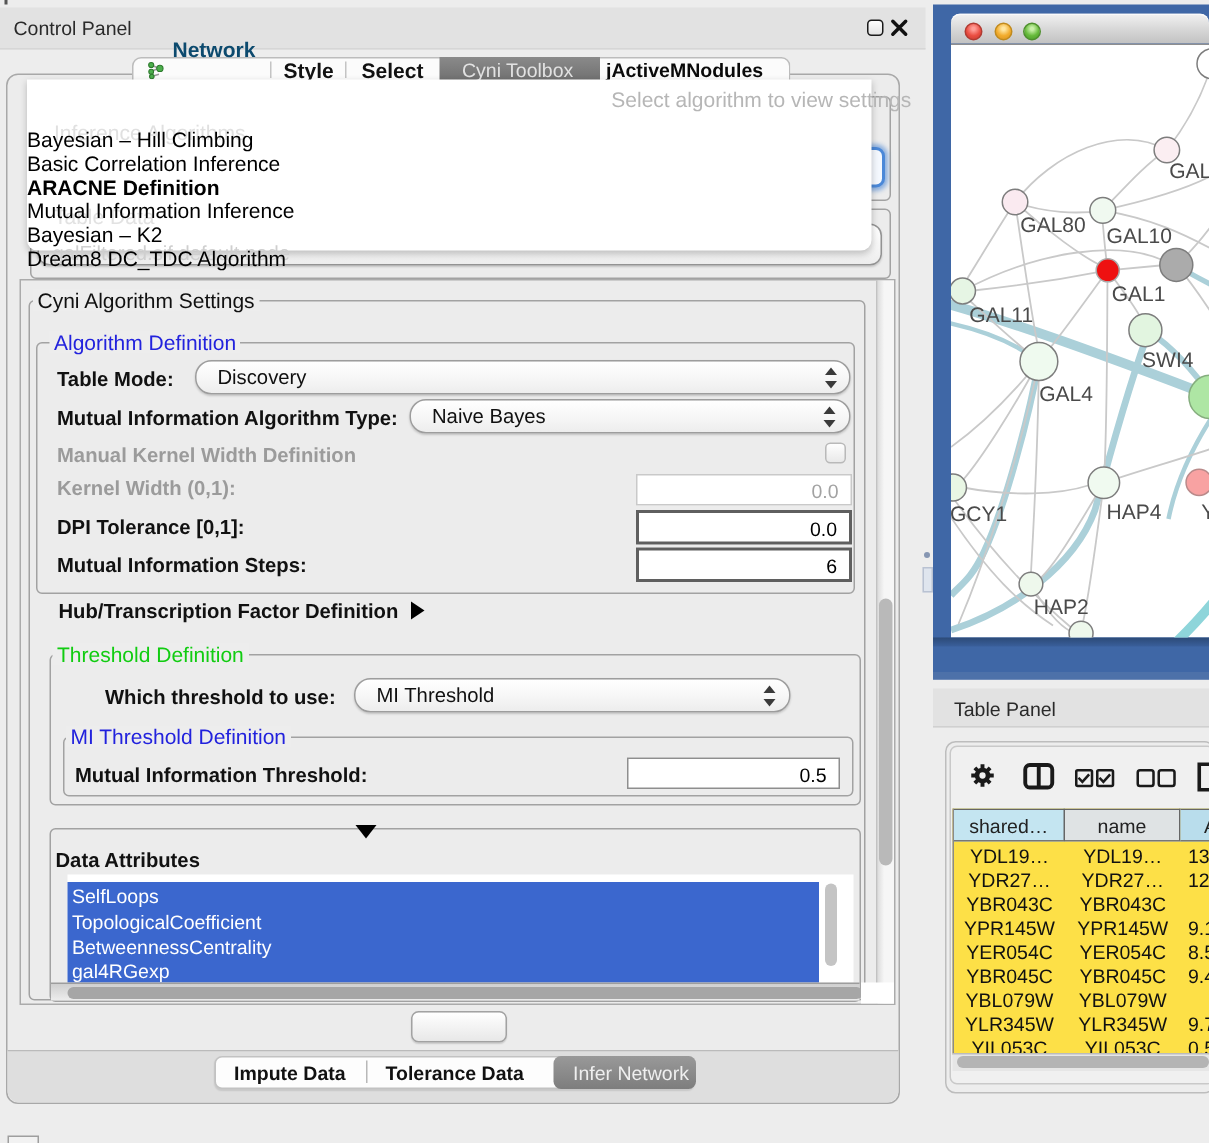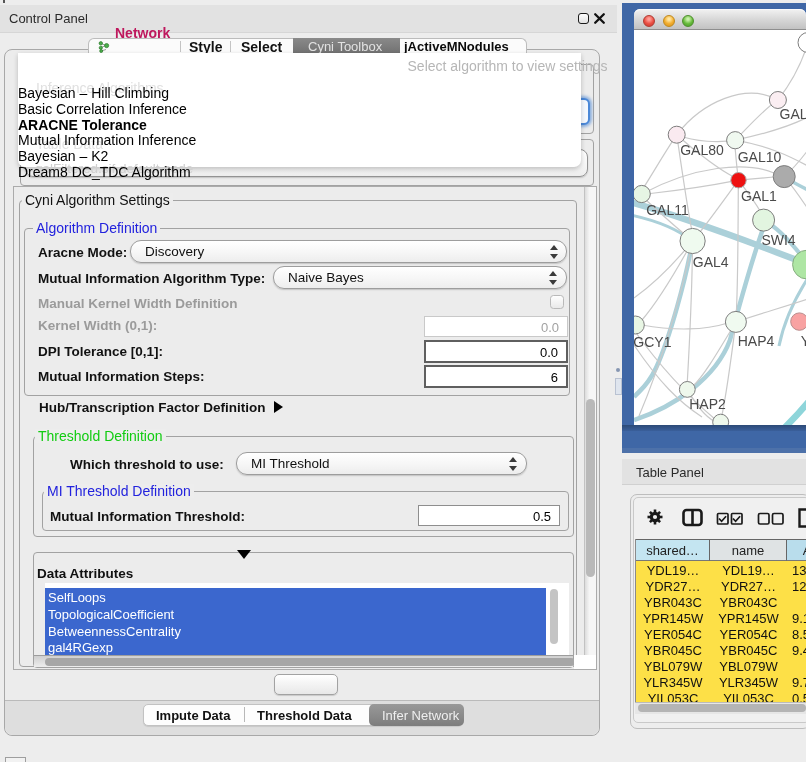--- a/index.html
+++ b/index.html
@@ -42,21 +42,21 @@
     <div style="left:293px;top:37.5px;width:107px;height:16.5px;background:linear-gradient(#8a8a8a,#707070);"></div>
     <div style="left:180px;top:41px;width:1px;height:11px;background:#c4c4c4;"></div>
     <div style="left:230px;top:41px;width:1px;height:11px;background:#c4c4c4;"></div>
     <svg style="left:98px;top:41px;" width="12" height="12" viewBox="0 0 12 12">
       <path d="M3 2.5 L8 4.5 M3 6.5 L8 4.5 M3 10 L8 8.5" stroke="#9a9a9a" stroke-width="1"></path>
       <circle cx="2.8" cy="2.3" r="1.7" fill="#4cae4c" stroke="#2c7a2c" stroke-width="0.7"></circle>
       <circle cx="8.6" cy="4.6" r="2.1" fill="#4cae4c" stroke="#2c7a2c" stroke-width="0.7"></circle>
       <circle cx="2.8" cy="6.8" r="1.6" fill="#4cae4c" stroke="#2c7a2c" stroke-width="0.7"></circle>
       <circle cx="3.2" cy="10" r="1.5" fill="#4cae4c" stroke="#2c7a2c" stroke-width="0.7"></circle>
     </svg>
-    <div style="left:115px;top:25px;font-size:14px;color:#be185d;font-weight:bold;">Network</div>
+    <div style="left:115px;top:25px;font-size:14px;color:#0c4a6e;font-weight:bold;">Network</div>
     <div style="left:189px;top:38.5px;font-size:14px;color:#111;font-weight:bold;">Style</div>
     <div style="left:241px;top:38.5px;font-size:14px;color:#111;font-weight:bold;">Select</div>
     <div style="left:308px;top:39px;font-size:13px;color:#e2e2e2;">Cyni Toolbox</div>
     <div style="left:404px;top:39px;font-size:13px;color:#0a0a0a;font-weight:bold;">jActiveMNodules</div>
   </div>
 
   <div class="gbox" style="left:20px;top:64px;width:574px;height:70px;"></div>
   <div style="left:28px;top:98px;width:562px;height:27px;border-radius:6px;border:2.5px solid #4b88d8;box-shadow:0 0 3px 2px rgba(90,145,215,0.65);background:#f4f8fe;"></div>
   <div class="gbox" style="left:20px;top:139px;width:574px;height:47px;"></div>
   <div class="combo" style="left:25px;top:149px;width:563px;height:28px;border-radius:8px;border:1.5px solid #939393;"></div>
@@ -65,21 +65,21 @@
 
   <div style="left:584px;top:187px;width:12px;height:482px;background:linear-gradient(90deg,#dcdcdc,#f6f6f6 40%,#f6f6f6);border-left:1px solid #c2c2c2;"></div>
   <div style="left:585.5px;top:399px;width:9px;height:178px;background:#b9b9b9;border-radius:5px;"></div>
 
   <div class="gbox" style="left:19px;top:200px;width:558px;height:467px;border-radius:4px;"></div>
   <div class="gtitle" style="left:22px;top:193px;color:#111;">Cyni Algorithm Settings</div>
 
   <div class="gbox" style="left:24px;top:228px;width:546px;height:168px;"></div>
   <div class="gtitle" style="left:33px;top:221px;color:#2222dd;">Algorithm Definition</div>
 
-  <div class="lbl" style="left:38px;top:245px;">Aracne Mode:</div>
+  <div class="lbl" style="left:38px;top:245px;">Table Mode:</div>
   <div class="combo" style="left:130px;top:240px;width:437px;height:23px;">
     <span class="ct">Discovery</span>
     <div class="arrU" style="right:8px;top:3.5px;"></div>
     <div class="arrD" style="right:8px;top:12.5px;"></div>
   </div>
   <div class="lbl" style="left:38px;top:271px;">Mutual Information Algorithm Type:</div>
   <div class="combo" style="left:273px;top:266px;width:294px;height:23px;">
     <span class="ct">Naive Bayes</span>
     <div class="arrU" style="right:9px;top:4px;"></div>
     <div class="arrD" style="right:9px;top:13px;"></div>
@@ -125,31 +125,31 @@
   <div style="left:574px;top:655px;width:22px;height:14px;background:#fff;"></div>
 
   <div style="left:274px;top:674px;width:64px;height:21px;background:linear-gradient(#ffffff,#f1f1f1 60%,#e8e8e8);border:1px solid #a2a2a2;border-radius:5px;box-shadow:0 1px 1px rgba(0,0,0,0.15);"></div>
   <div style="left:286px;top:703px;font-size:13px;color:#7f1d1d;margin-left:23px;">Apply</div>
 
   <div style="left:5px;top:700px;width:594px;height:35px;background:#dedede;border-top:1px solid #bababa;border-radius:0 0 8px 8px;"></div>
   <div style="left:143px;top:703.5px;width:320px;height:22.5px;background:#fdfdfd;border:1px solid #c2c2c2;border-radius:5px;box-shadow:0 1px 1px rgba(0,0,0,0.1);"></div>
   <div style="left:369px;top:703.5px;width:95px;height:22.5px;background:linear-gradient(#999999,#7d7d7d);border-radius:5px;"></div>
   <div style="left:244px;top:707px;width:1px;height:15px;background:#b8b8b8;"></div>
   <div style="left:156px;top:708px;font-size:13px;font-weight:bold;color:#111;">Impute Data</div>
-  <div style="left:257px;top:708px;font-size:13px;font-weight:bold;color:#111;">Threshold Data</div>
+  <div style="left:257px;top:708px;font-size:13px;font-weight:bold;color:#111;">Tolerance Data</div>
   <div style="left:382px;top:708px;font-size:13px;color:#efefef;">Infer Network</div>
 
   <div style="left:17.5px;top:53px;width:563px;height:113.5px;background:#fff;border-radius:0 0 7px 7px;box-shadow:0 2px 5px rgba(0,0,0,0.22);z-index:30;"></div>
   <div style="left:17.5px;top:58px;width:563px;text-align:right;font-size:14px;color:#b6b6b6;z-index:31;margin-left:27px;">Select algorithm to view settings</div>
   <div style="left:36px;top:80px;font-size:14px;color:#e0e0e0;z-index:31;">Inference Algorithms</div>
   <div style="left:36px;top:136px;font-size:14px;color:#e2e2e2;z-index:31;">Table Data</div>
   <div style="left:35px;top:161px;font-size:13.5px;color:#cfcfcf;z-index:31;">galFiltered.sif default node</div>
   <div style="left:18px;top:74px;font-size:14px;color:#000;line-height:15.75px;white-space:pre;z-index:33;margin-top:12px;">Bayesian – Hill Climbing
 Basic Correlation Inference
-<b>ARACNE Tolerance</b>
+<b>ARACNE Definition</b>
 Mutual Information Inference
 Bayesian – K2
 Dream8 DC_TDC Algorithm</div>
 
   <div style="left:5px;top:757px;width:21px;height:10px;background:#f2f2f2;border:1.5px solid #9e9e9e;"></div>
 
   <div style="left:622px;top:3px;width:184px;height:450px;background:#3f67a6;"></div>
   <div style="left:622px;top:425px;width:184px;height:6px;background:linear-gradient(#2c4a77,#3a5f9b);"></div>
   <div style="left:622px;top:448px;width:184px;height:5px;background:#4d71a9;"></div>
 

